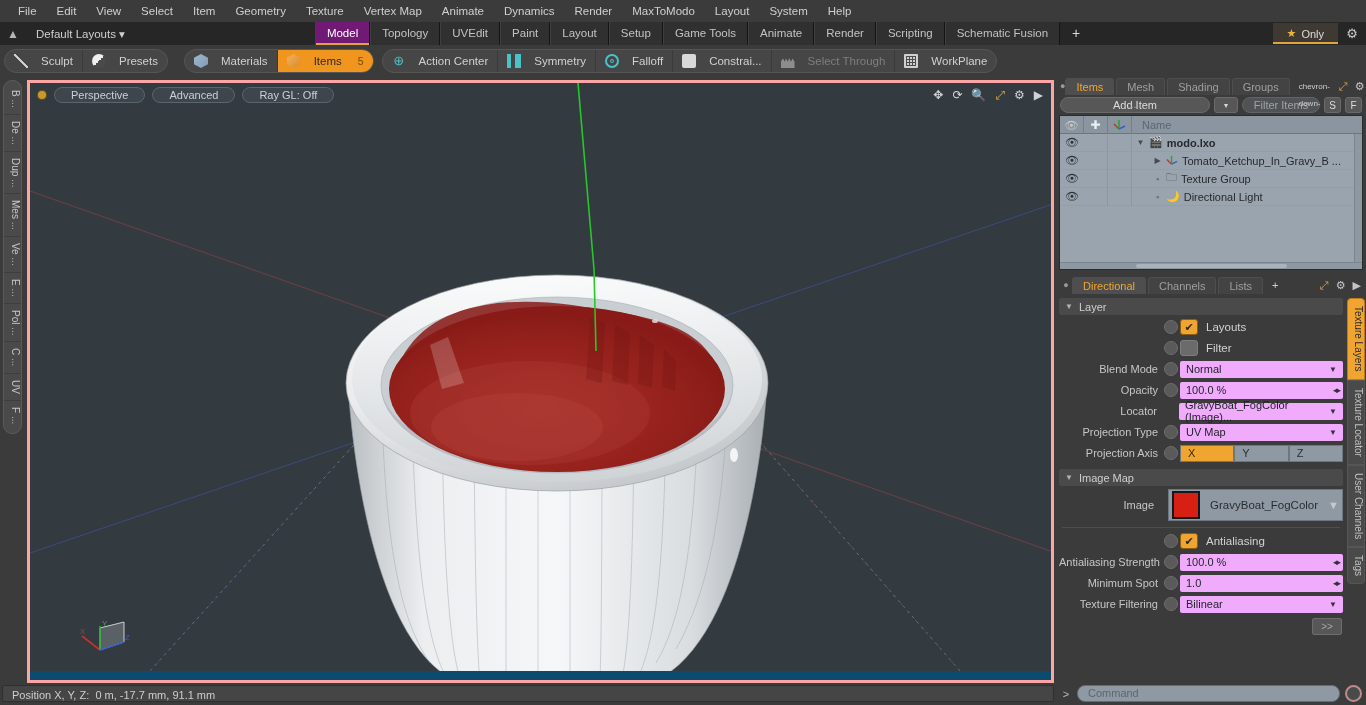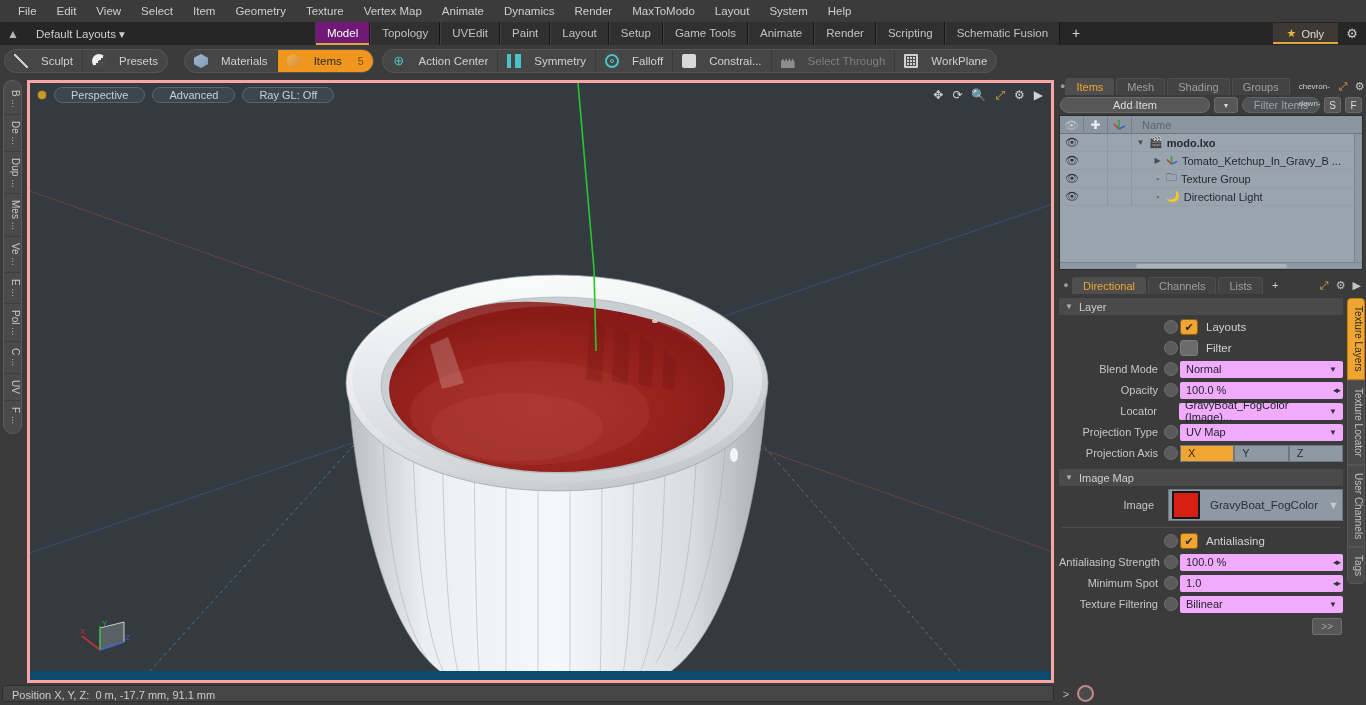--- a/index.html
+++ b/index.html
@@ -661,18 +661,19 @@
 
   <div class="bottomrow">
     <div class="bl">
       <div class="statusfield">
         <span>Position X, Y, Z:</span>&nbsp;&nbsp;<span>0 m, -17.7 mm, 91.1 mm</span>
       </div>
     </div>
     <div class="br">
       <div class="cmdbar">
         <div class="cmdarrow">&gt;</div>
+        <div class="cmdfield">Command</div>
         <div class="recbtn"></div>
       </div>
     </div>
   </div>
 
 </div>
 
 </body></html>

